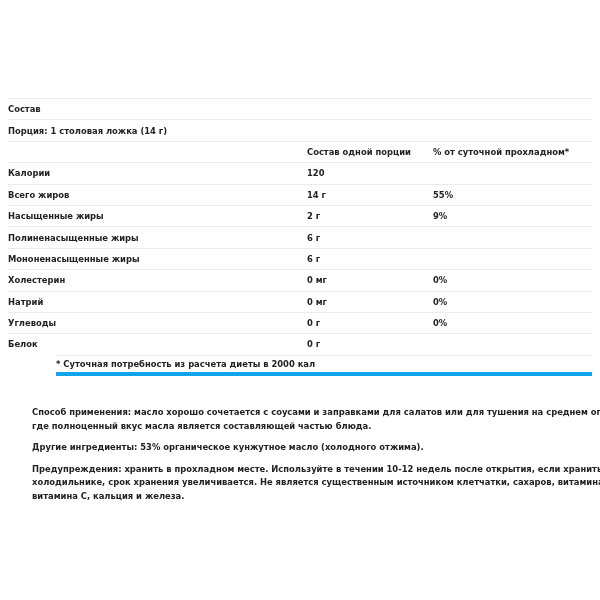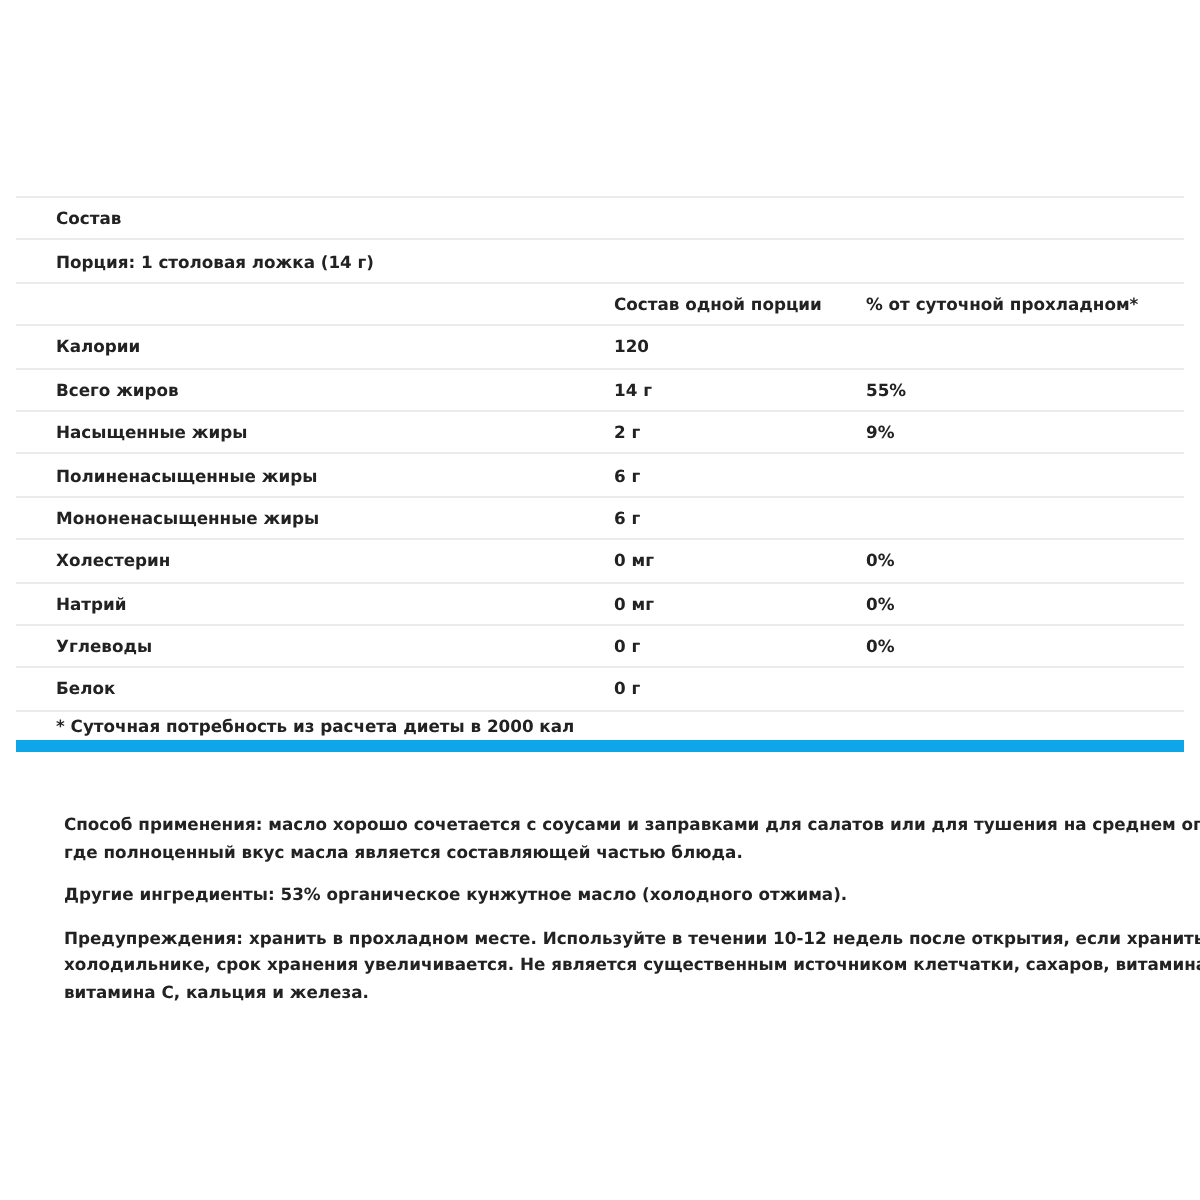--- a/index.html
+++ b/index.html
@@ -1,22 +1,22 @@
 <!DOCTYPE html>
 <html><head>
 <meta charset="utf-8">
 <style>
   html, body { margin: 0; padding: 0; background: #ffffff; }
   body { width: 600px; height: 600px; position: relative; overflow: hidden;
          font-family: "DejaVu Sans", sans-serif; color: #222222; }
   .table { position: absolute; left: 8px; top: 98px; width: 584px; }
   .row { height: 21.4px; border-top: 1px solid #ebebeb; box-sizing: border-box;
          display: flex; align-items: center; font-size: 8.4px; font-weight: bold; }
-  .row.last { border-bottom: 6px solid #0ea5e9; }
-  .c1 { position: absolute; left: 20px; white-space: nowrap; }
+  .row.last { border-bottom: 4px solid #0ea5e9; margin-left: 48px; }
+  .c1 { position: absolute; left: 0; white-space: nowrap; }
   .c2 { position: absolute; left: 299px; white-space: nowrap; }
   .c3 { position: absolute; left: 425px; white-space: nowrap; }
   .row { position: relative; }
   .notes { position: absolute; left: 8px; top: 406px; width: 586px;
            font-size: 8.4px; font-weight: bold; line-height: 13.6px; margin-left: 24px; }
   .notes p { margin: 0 0 8px 0; }
 </style>
 </head>
 <body>
 

